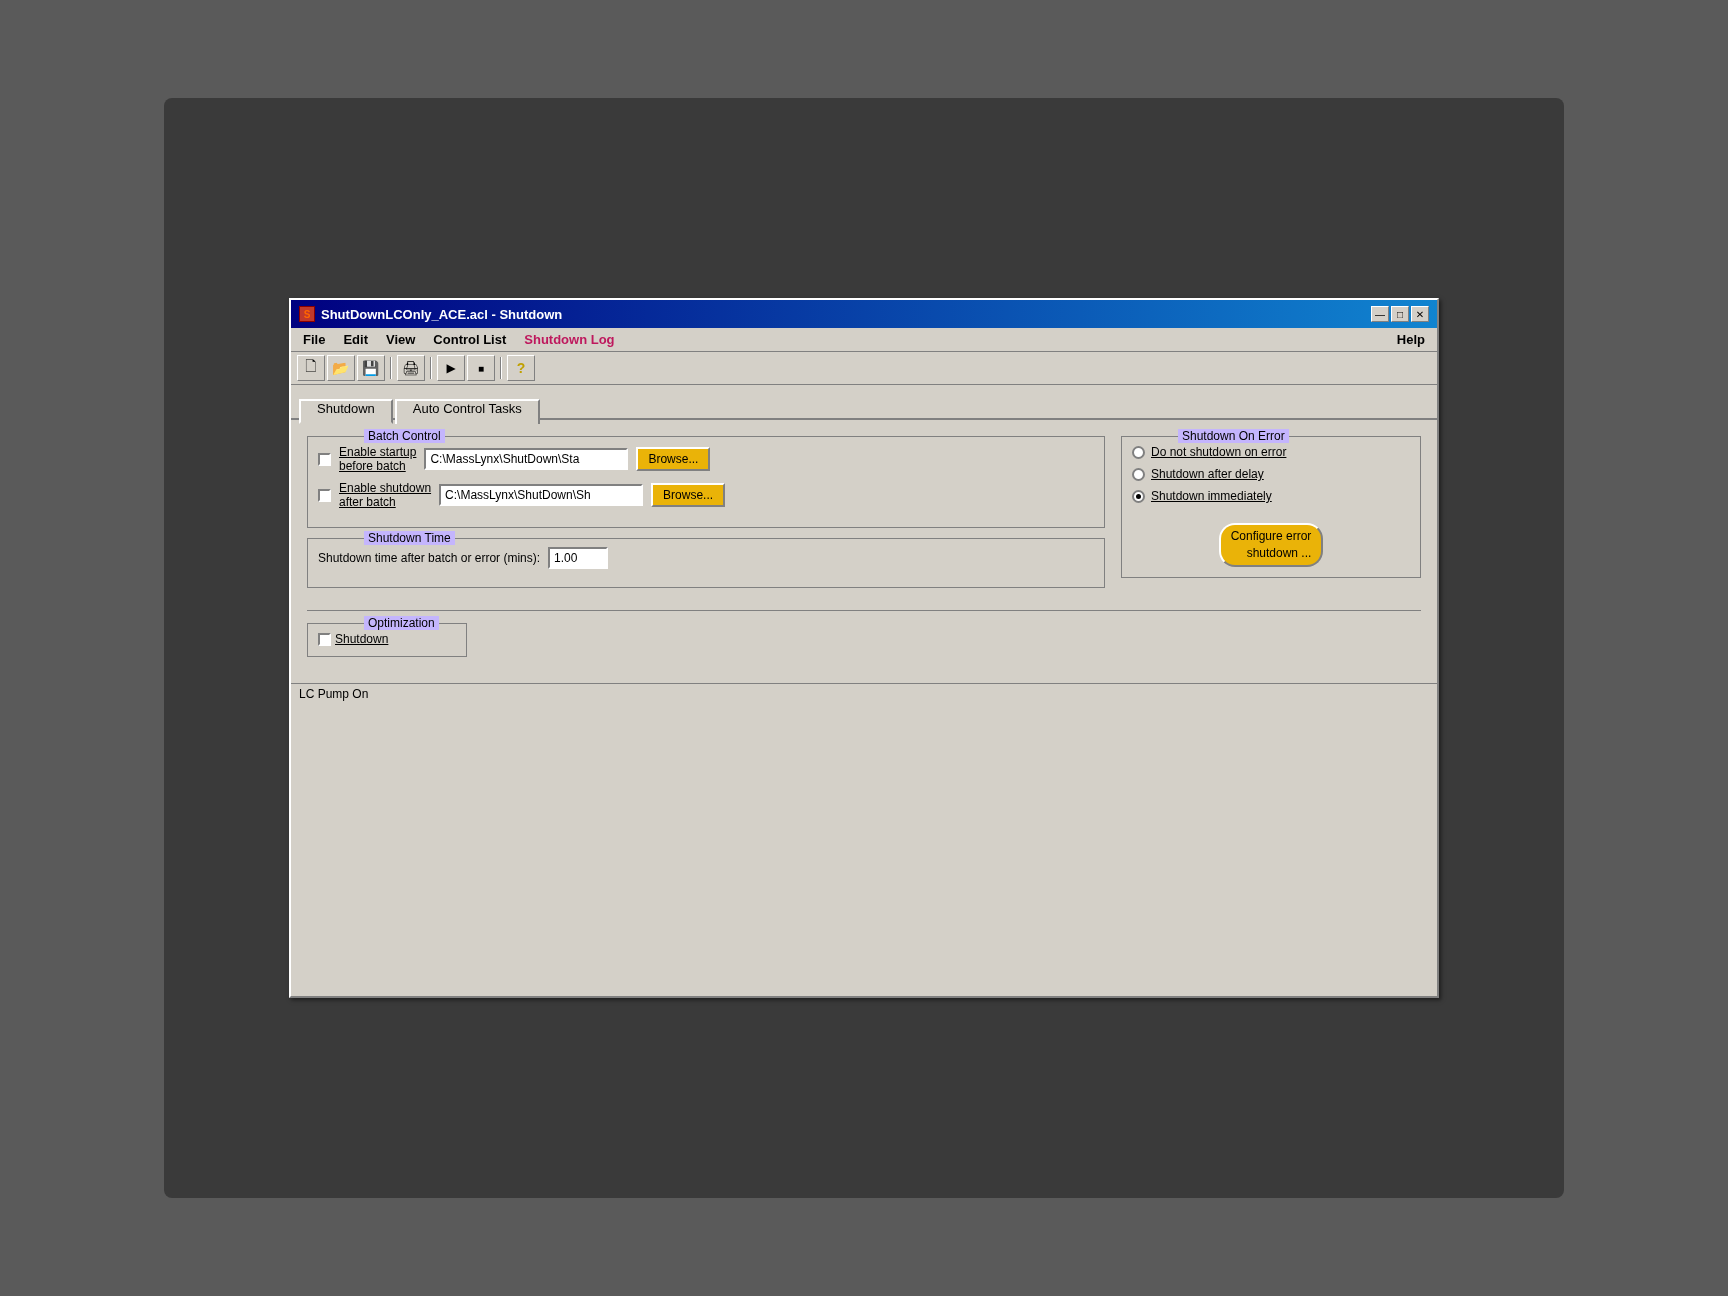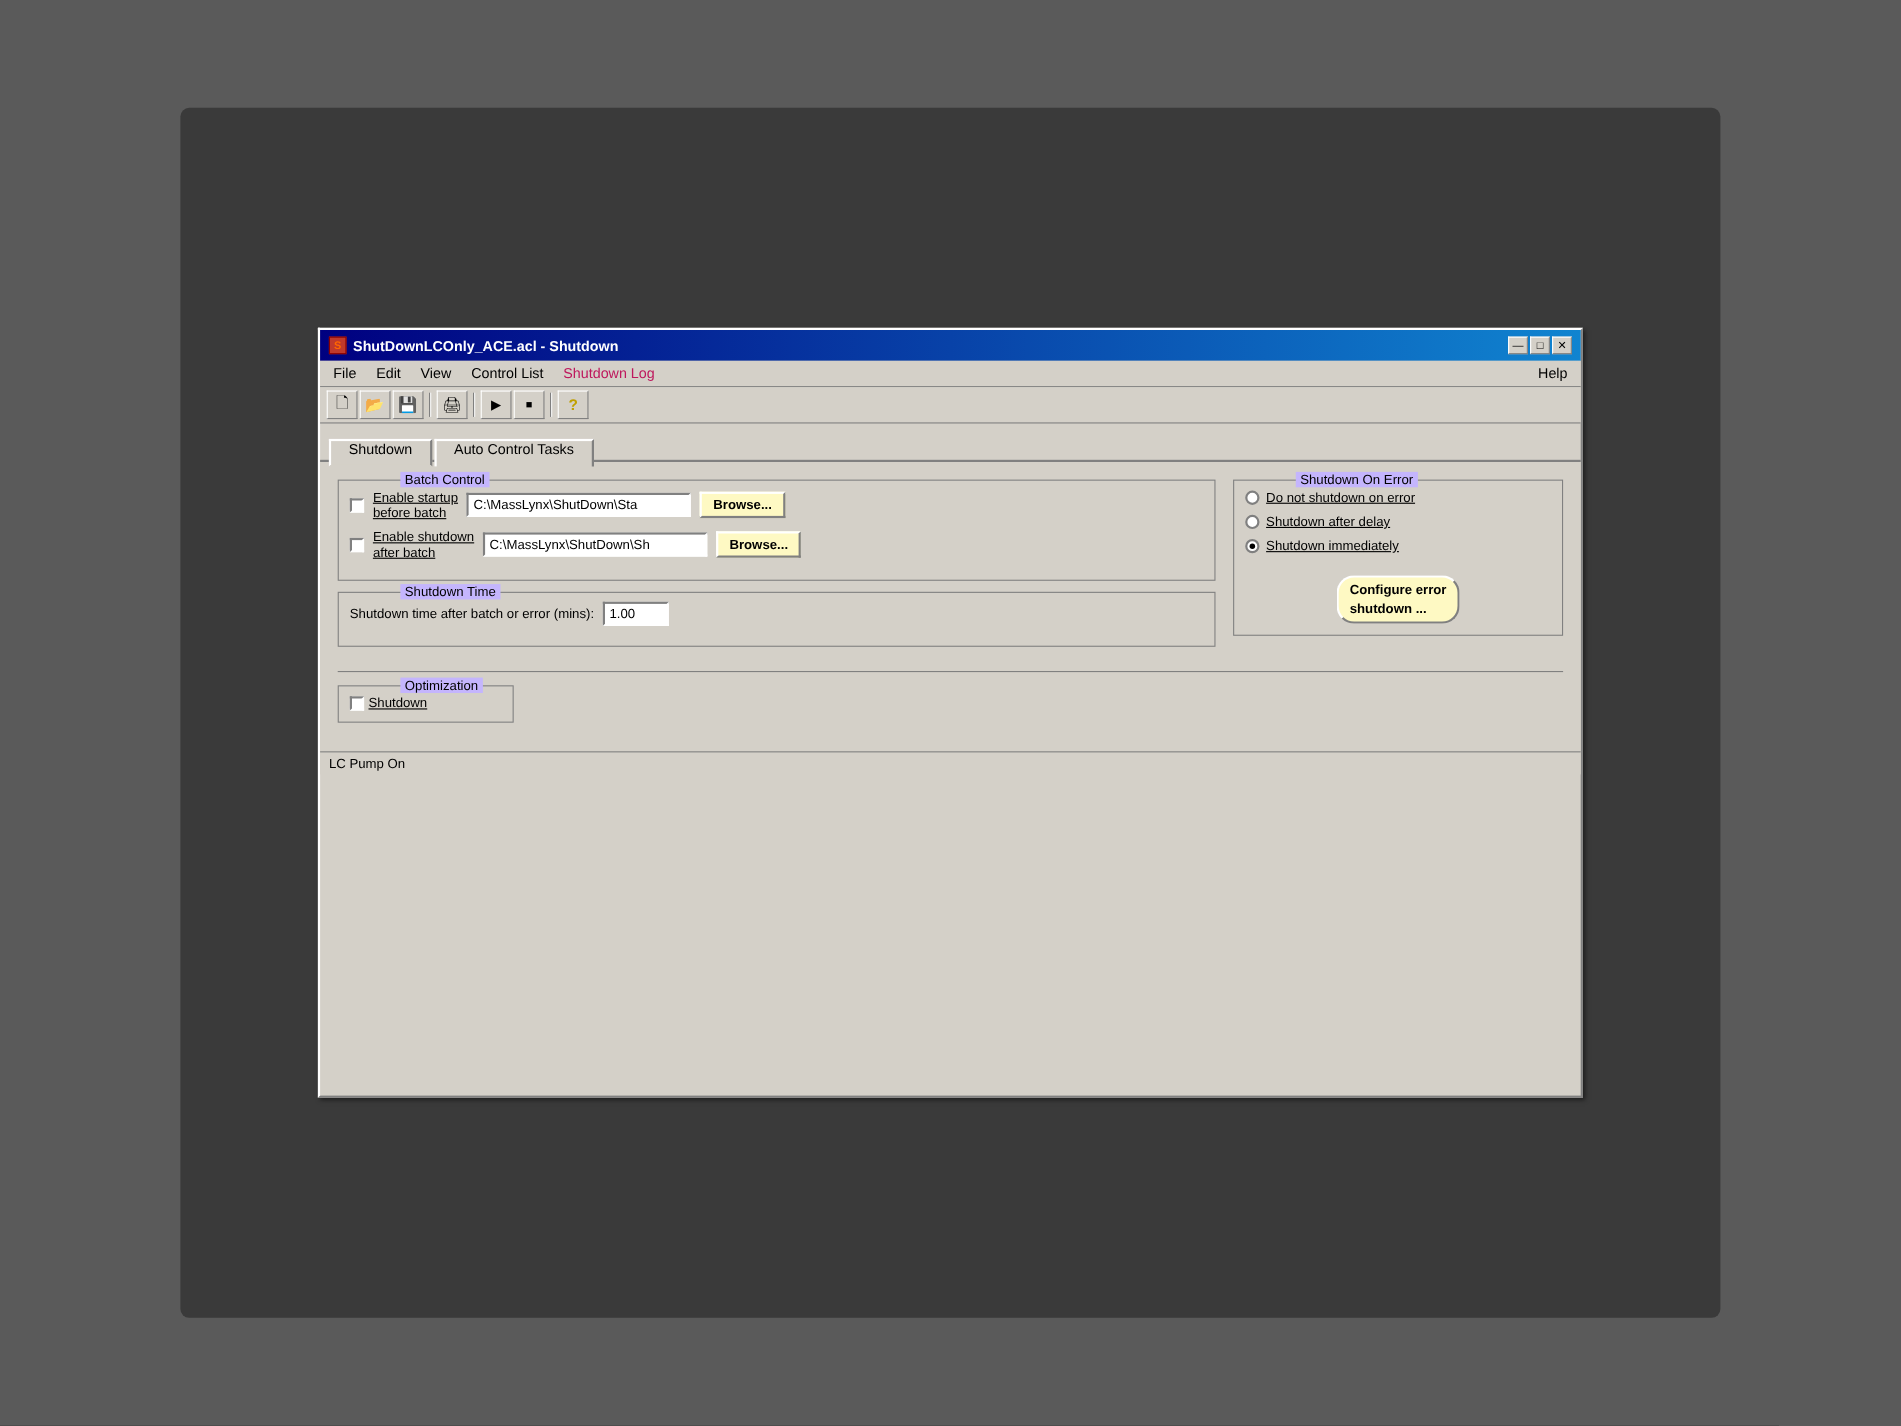--- a/index.html
+++ b/index.html
@@ -96,20 +96,21 @@
     }
     .menu-items {
       display: flex;
       gap: 2px;
     }
     .menu-item {
       padding: 2px 8px;
       cursor: pointer;
       font-size: 13px;
       color: black;
+      font-weight: bold;
     }
     .menu-item.colored {
       color: #be185d;
     }
     
     .toolbar {
       background: #d4d0c8;
       padding: 3px 6px;
       display: flex;
       align-items: center;
@@ -234,31 +235,30 @@
       border-top-color: #808080;
       border-left-color: #808080;
       border-right-color: #ffffff;
       border-bottom-color: #ffffff;
       background: white;
       padding: 2px 4px;
       font-size: 12px;
       height: 22px;
     }
     .win-button {
-      background: #fef9c3;
+      background: #eab308;
       border: 2px solid;
       border-top-color: #ffffff;
       border-left-color: #ffffff;
       border-right-color: #808080;
       border-bottom-color: #808080;
       padding: 3px 10px;
       cursor: pointer;
       font-size: 12px;
       white-space: nowrap;
-      font-weight: bold;
     }
     
     .radio-wrapper {
       display: flex;
       align-items: center;
       gap: 6px;
       margin-bottom: 8px;
     }
     .win-radio {
       width: 13px;
@@ -412,21 +412,21 @@
             <div class="radio-wrapper">
               <div class="win-radio"></div>
               <span class="radio-label">Shutdown after delay</span>
             </div>
             <div class="radio-wrapper">
               <div class="win-radio checked"></div>
               <span class="radio-label">Shutdown immediately</span>
             </div>
 
             <div style="margin-top: 20px; display:flex; justify-content:center;">
-              <button class="win-button" style="white-space:pre-line; text-align:left; line-height:1.4;border-radius:16px;">Configure error
+              <button class="win-button" style="white-space:pre-line; text-align:right; line-height:1.4;border-radius:16px;">Configure error
 shutdown ...</button>
             </div>
           </div>
         </div>
 
       </div>
 
       <hr class="divider-line">
 
       <div class="bottom-section">

